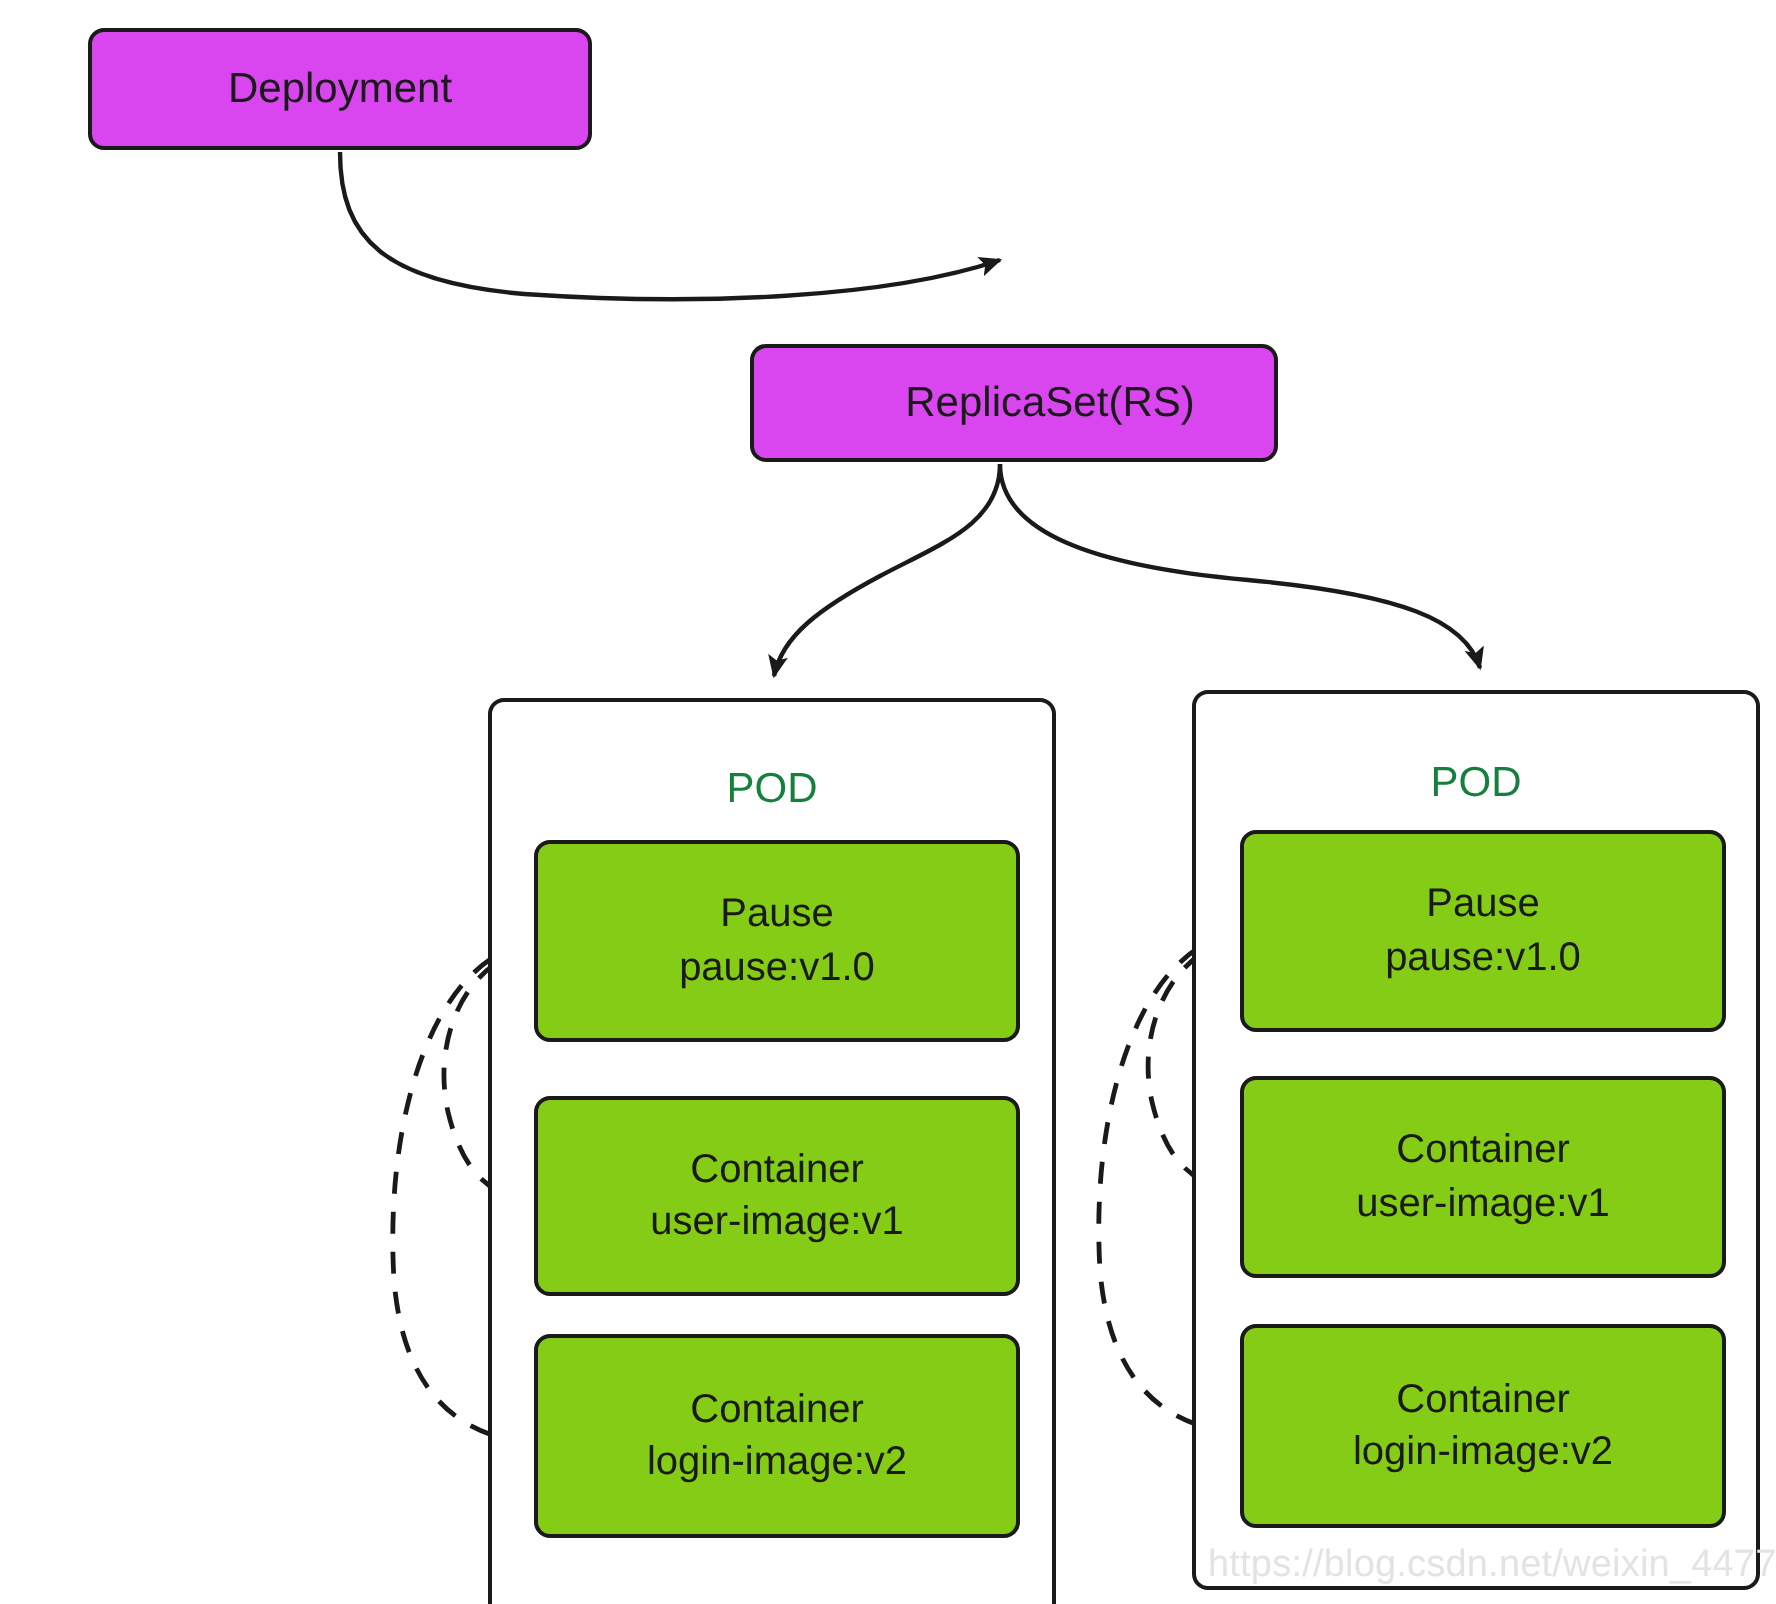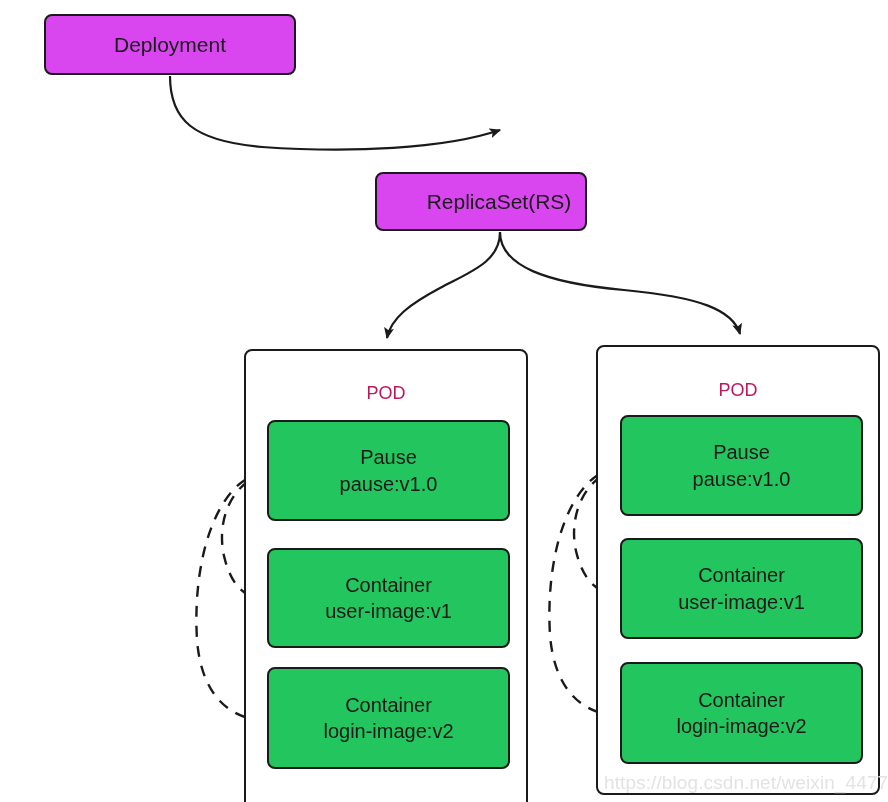--- a/index.html
+++ b/index.html
@@ -45,21 +45,21 @@
     line-height: 1.30;
   }
 
   
   #deployment-node {
     left: 44px;  top: 14px;  width: 252px; height: 61px;
     font-size: 21px;
     z-index: 3;
   }
   #replicaset-node {
-    left: 375px; top: 172px; width: 212px; height: 59px;
+    left: 375px; top: 172px; width: 264px; height: 59px;
     font-size: 21px;
     z-index: 3;
     padding-left: 36px;
   }
 
   
   .pod {
     position: absolute;
     box-sizing: border-box;
     background: #ffffff;
@@ -67,31 +67,31 @@
     border-radius: 8px;
     z-index: 2;
   }
   #pod-left  { left: 244px; top: 349px; width: 284px; height: 470px; }
   #pod-right { left: 596px; top: 345px; width: 284px; height: 450px; }
 
   .pod-title {
     position: absolute;
     left: 0; right: 0;
     text-align: center;
-    font-size: 18px;
-    color: #be185d;
+    font-size: 21px;
+    color: #15803d;
   }
   #pod-left .pod-title  { top: 32px; }
   #pod-right .pod-title { top: 33px; }
 
   
   .inner-box {
     position: absolute;
     box-sizing: border-box;
-    background: #22c55e;
+    background: #84cc16;
     border: 2px solid #1a1a1a;
     border-radius: 8px;
     display: flex;
     flex-direction: column;
     align-items: center;
     justify-content: center;
     font-size: 20px;
     color: #1a1a1a;
     text-align: center;
     z-index: 4;

